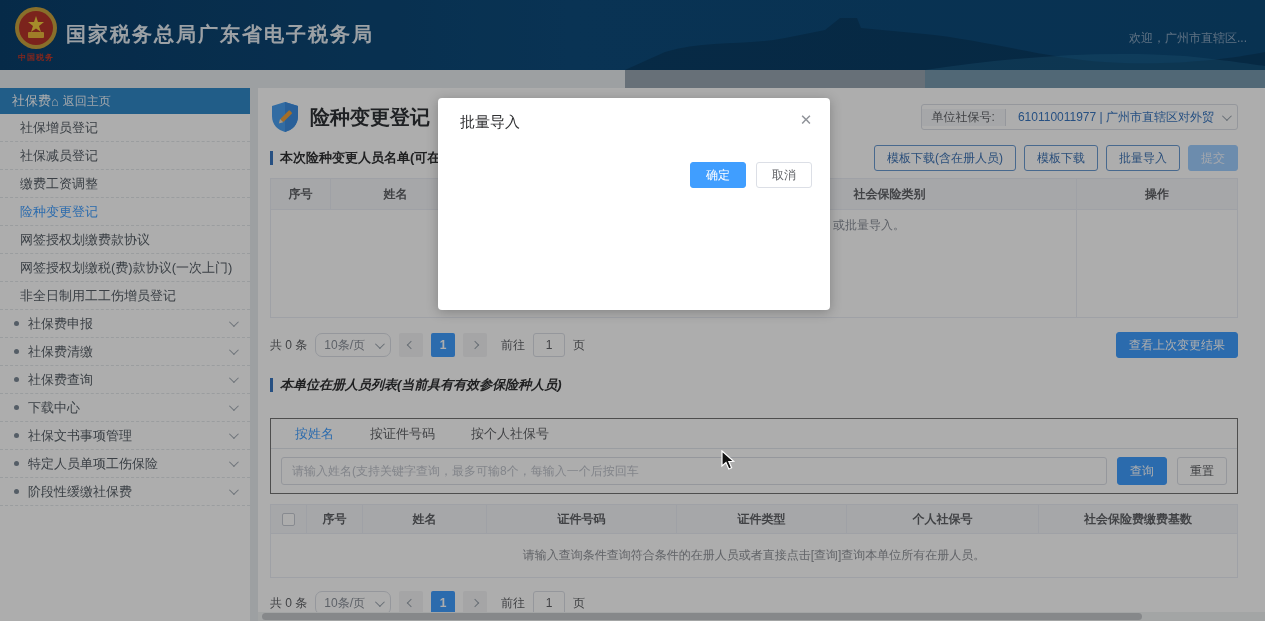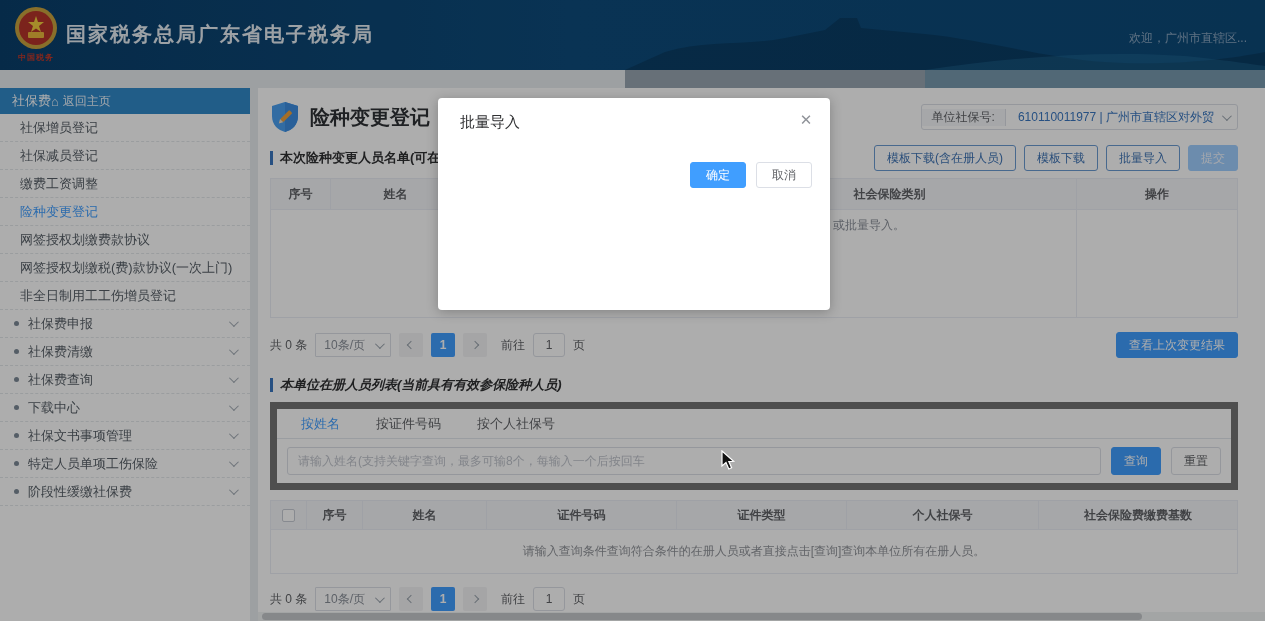--- a/index.html
+++ b/index.html
@@ -64,34 +64,34 @@
   .tbl-head { display:flex; background:#f5f7fa; height:30px; align-items:stretch;
     font-size:12px; font-weight:bold; color:#606266; }
   .th { display:flex; align-items:center; justify-content:center; border-right:1px solid #ebeef5; }
   .th:last-child { border-right:none; }
   .tbl1-body { position:relative; height:108px; border-top:1px solid #ebeef5; background:#fff; }
   .empty-frag { position:absolute; left:562px; top:7px; font-size:12px; color:#8a8f99; }
   .col-line { position:absolute; right:160px; top:0; bottom:0; width:1px; background:#ebeef5; }
 
   .pager { display:flex; align-items:center; gap:8px; margin-top:14px; font-size:12px; color:#606266;
     position:relative; height:26px; }
-  .size-select { display:flex; align-items:center; gap:10px; border:1px solid #dcdfe6; border-radius:1px;
+  .size-select { display:flex; align-items:center; gap:10px; border:1px solid #dcdfe6; border-radius:7px;
     height:24px; padding:0 8px; color:#8a9099; cursor:pointer; }
   .pg-btn { width:24px; height:24px; background:#f4f4f5; border-radius:2px; display:flex;
     align-items:center; justify-content:center; cursor:pointer; }
   .pg-chev { width:6px; height:6px; border-right:1.5px solid #9aa3ad; border-bottom:1.5px solid #9aa3ad; }
   .pg-chev.left { transform:rotate(135deg); } .pg-chev.right { transform:rotate(-45deg); }
   .pg-cur { width:24px; height:24px; background:#409eff; color:#fff; border-radius:2px; display:flex;
     align-items:center; justify-content:center; font-weight:bold; cursor:pointer; }
   .goto-input { width:32px; height:24px; border:1px solid #dcdfe6; border-radius:3px; text-align:center;
     font-size:12px; color:#606266; }
   .pager-right { position:absolute; right:0; top:0; }
 
   .section2 { margin-top:18px;font-style:italic; }
-  .filter-box { border:7px solid #737373; margin-top:8px; }
+  .filter-box { border:1px solid #737373; margin-top:24px; }
   .tabs { display:flex; height:30px; border-bottom:1px solid #e4e7ed; padding-left:6px; }
   .tab { padding:0 18px; display:flex; align-items:center; font-size:13px; color:#606266; cursor:pointer; }
   .tab.active { color:#409eff; }
   .search-row { display:flex; align-items:center; gap:10px; padding:8px 10px; }
   .search-input { flex:1 1 auto; height:28px; border:1px solid #dcdfe6; border-radius:3px;
     padding:0 10px; font-size:12px; color:#606266; outline:none; }
   .search-input::placeholder { color:#c0c4cc; }
   .btn-sm { height:28px; }
 
   .tbl2-head { height:28px; }

